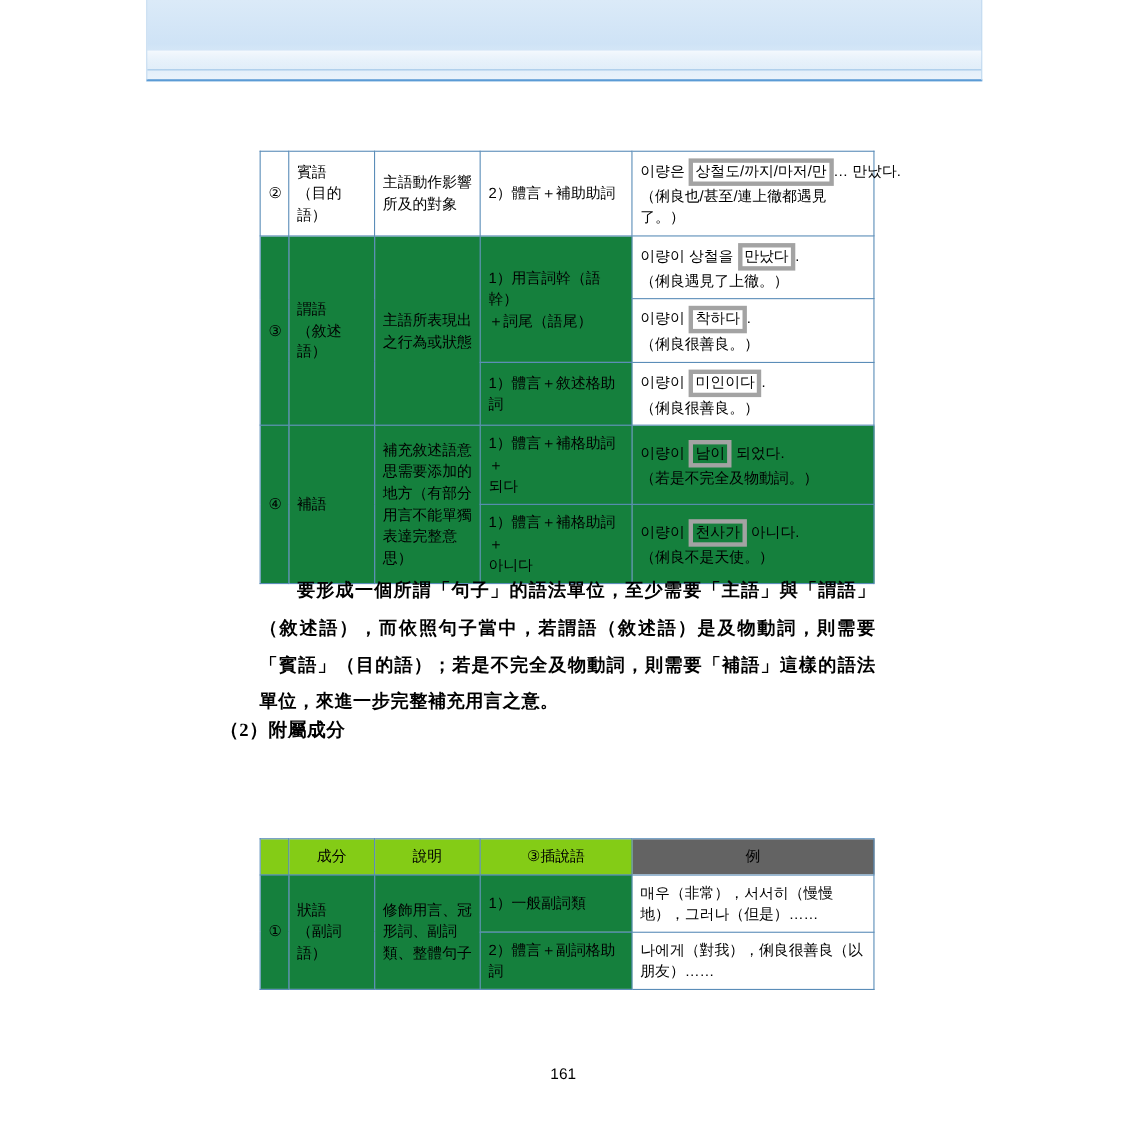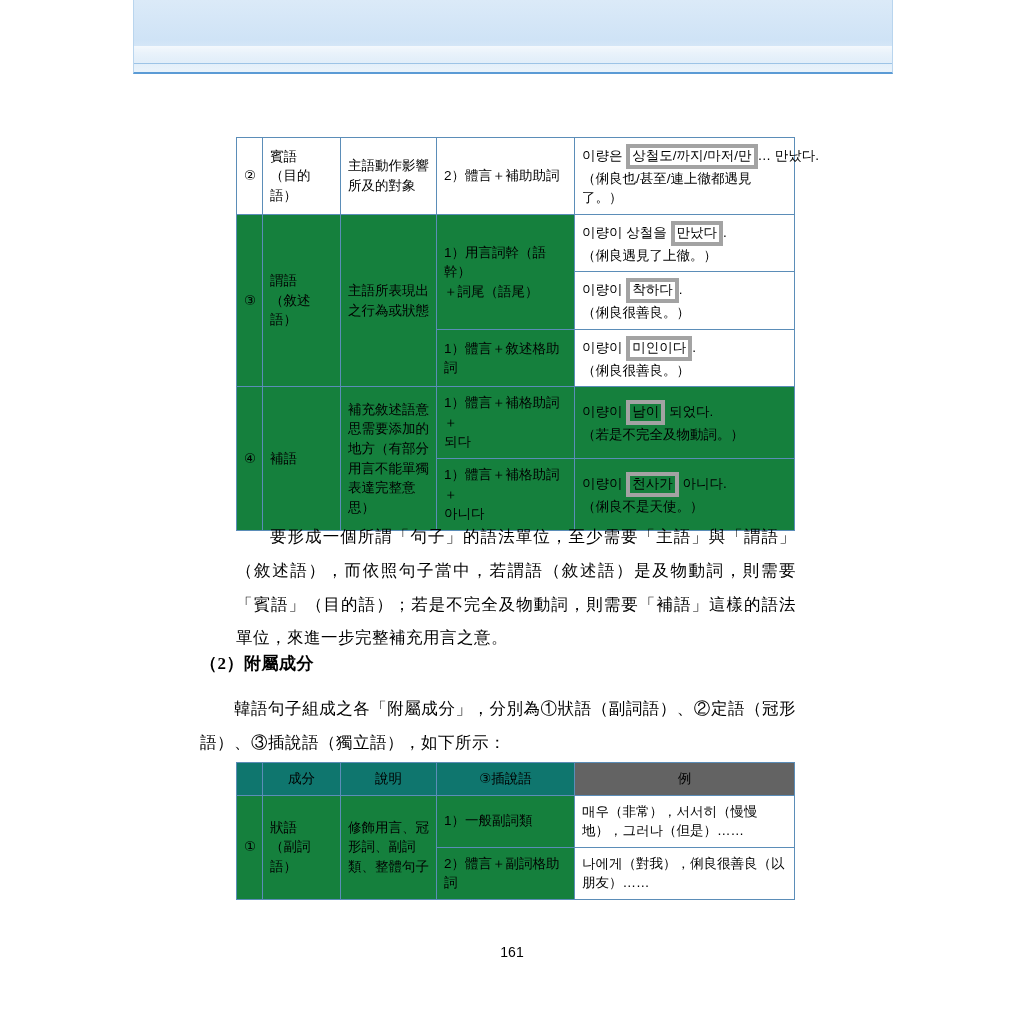--- a/index.html
+++ b/index.html
@@ -104,20 +104,21 @@
     line-height: 2.05;
     letter-spacing: 0.5px;
     text-align: justify;
     color: #000;
   }
   .p1 {
     left: 236px;
     top: 520px;
     width: 560px;
     text-indent: 34px;
+    font-weight: bold;
   }
   .heading2 {
     position: absolute;
     left: 200px;
     top: 652px;
     font-family: "Liberation Serif", "DejaVu Serif", serif;
     font-size: 17px;
     font-weight: bold;
     letter-spacing: 0.5px;
     text-align: right;
@@ -136,28 +137,28 @@
     top: 762px;
     width: 558px;
   }
   .table2-wrap table { width: 558px; }
   .hdr-dark {
     background: #636363;
     color: #ffffff;
     text-align: center;
   }
   .hdr-light {
-    background: #0f766e;
+    background: #84cc16;
     text-align: center;
   }
 
   .pageno {
     position: absolute;
     left: 0;
-    top: 944px;
+    top: 968px;
     width: 1024px;
     text-align: center;
     font-family: "Liberation Sans", "DejaVu Sans", sans-serif;
     font-size: 14px;
     color: #000;
   }
 </style>
 </head>
 <body>
 
@@ -253,21 +254,20 @@
           </td>
         </tr>
       </tbody>
     </table>
   </div>
 
   <div class="para p1">要形成一個所謂「句子」的語法單位，至少需要「主語」與「謂語」（敘述語），而依照句子當中，若謂語（敘述語）是及物動詞，則需要「賓語」（目的語）；若是不完全及物動詞，則需要「補語」這樣的語法單位，來進一步完整補充用言之意。</div>
 
   <div class="heading2">（2）附屬成分</div>
 
-  <div class="para p2">韓語句子組成之各「附屬成分」，分別為①狀語（副詞語）、②定語（冠形語）、③插說語（獨立語），如下所示：</div>
 
   <div class="table2-wrap">
     <table class="tbl">
       <colgroup>
         <col style="width:26px">
         <col style="width:78px">
         <col style="width:96px">
         <col style="width:138px">
         <col style="width:220px">
       </colgroup>

